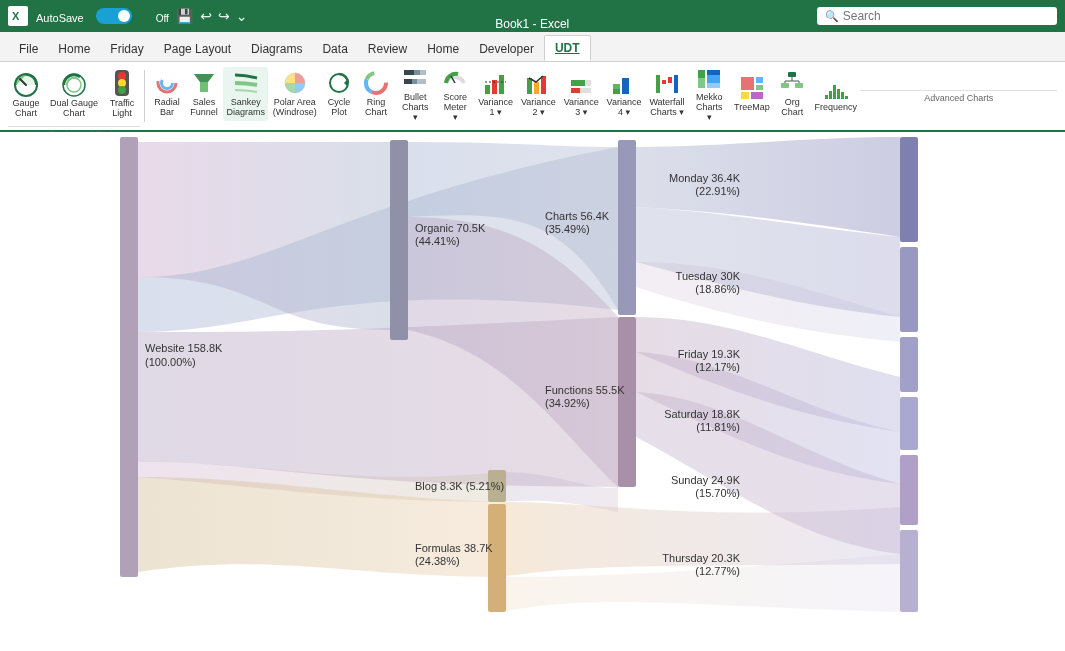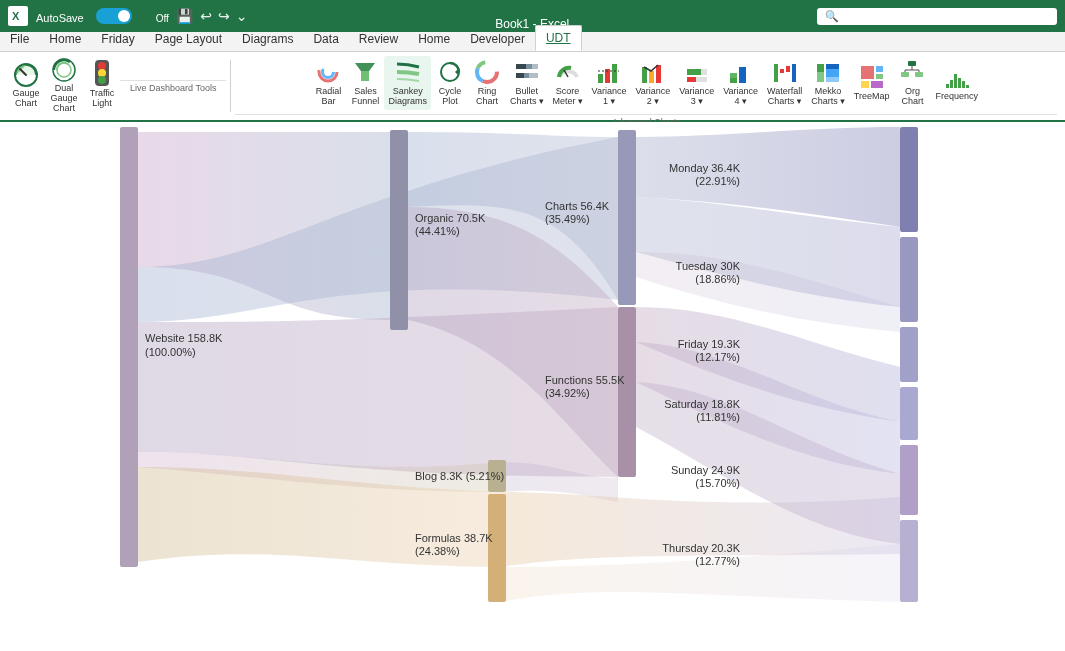--- a/index.html
+++ b/index.html
@@ -41,39 +41,39 @@
       background: white; border-radius: 3px; display: flex; align-items: center;
       padding: 2px 8px; gap: 4px; width: 240px;
     }
     .titlebar-search input {
       border: none; outline: none; font-size: 12px; width: 200px; color: #333;
     }
     .search-icon { color: #666; font-size: 11px; }
 
     
     .ribbon-tabs {
-      height: 20px;
+      height: 30px;
       background: #f3f3f3;
       border-bottom: 1px solid #d0d0d0;
       display: flex;
       align-items: flex-end;
-      padding-left: 0;
+      padding-left: 9px;
     }
     .ribbon-tab {
       padding: 5px 10px;
       font-size: 12px;
       cursor: pointer;
       color: #333;
       border-radius: 2px 2px 0 0;
     }
     .ribbon-tab.active {
       background: white;
       border: 1px solid #d0d0d0;
       border-bottom: 1px solid white;
-      font-weight: 400;
+      font-weight: 700;
     }
     .ribbon-tab.udt { color: #217346; text-decoration: underline; }
 
     
     .ribbon {
       background: white;
       border-bottom: 2px solid #217346;
       display: flex;
       align-items: stretch;
       padding: 2px 4px;
@@ -116,39 +116,40 @@
   </div>
   <div class="titlebar-icons">
     <span class="titlebar-icon">💾</span>
     <span class="titlebar-icon">↩</span>
     <span class="titlebar-icon">↪</span>
     <span class="titlebar-icon">⌄</span>
   </div>
   <div class="titlebar-title">Book1  -  Excel</div>
   <div class="titlebar-search">
     <span class="search-icon">🔍</span>
+    <input type="text" placeholder="Search" style="">
   </div>
 </div>
 
 <div class="ribbon-tabs">
   <div class="ribbon-tab">File</div>
   <div class="ribbon-tab">Home</div>
   <div class="ribbon-tab">Friday</div>
   <div class="ribbon-tab">Page Layout</div>
   <div class="ribbon-tab">Diagrams</div>
   <div class="ribbon-tab">Data</div>
   <div class="ribbon-tab">Review</div>
   <div class="ribbon-tab">Home</div>
   <div class="ribbon-tab">Developer</div>
   <div class="ribbon-tab active udt">UDT</div>
 </div>
 
 <div class="ribbon" style="height:70px; padding: 4px 8px; display:flex; align-items:stretch; border-bottom:2px solid #217346;">
 
-  <div style="display:flex; align-items:center;">
+  <div style="display:flex; flex-direction:column; align-items:center;">
     <div style="display:flex; gap:2px; flex:1; align-items:center; padding-bottom:4px;">
 
       <div class="ribbon-btn">
         <svg width="28" height="28" viewBox="0 0 28 28">
           <circle cx="14" cy="16" r="11" fill="none" stroke="#217346" stroke-width="2"></circle>
           <path d="M4 16 A10 10 0 0 1 24 16" fill="#e8f5e9" stroke="#217346" stroke-width="1.5"></path>
           <path d="M4 16 A10 10 0 0 1 14 6" fill="#81c784" stroke="none"></path>
           <line x1="14" y1="16" x2="8" y2="10" stroke="#333" stroke-width="2" stroke-linecap="round"></line>
         </svg>
         <span class="label">Gauge<br>Chart</span>
@@ -172,21 +173,21 @@
           <circle cx="11" cy="21" r="4" fill="#43a047"></circle>
         </svg>
         <span class="label">Traffic<br>Light</span>
       </div>
     </div>
     <div style="font-size:9px; color:#666; border-top:1px solid #e0e0e0; width:100%; text-align:center; padding-top:2px;">Live Dashboard Tools</div>
   </div>
 
   <div class="ribbon-divider"></div>
 
-  <div style="display:flex; flex-direction:column; align-items:center; flex:1;">
+  <div style="display:flex; flex-direction:row; align-items:center; flex:1;">
     <div style="display:flex; gap:1px; flex:1; align-items:center; padding-bottom:4px; flex-wrap:nowrap;">
 
       <div class="ribbon-btn">
         <svg width="26" height="26" viewBox="0 0 26 26">
           <circle cx="13" cy="13" r="9" fill="none" stroke="#e57373" stroke-width="3" stroke-dasharray="30 28"></circle>
           <circle cx="13" cy="13" r="5.5" fill="none" stroke="#64b5f6" stroke-width="3" stroke-dasharray="20 15"></circle>
         </svg>
         <span class="label">Radial<br>Bar</span>
       </div>
 
@@ -200,20 +201,30 @@
 
       <div class="ribbon-btn" style="background:#e9f5ef;">
         <svg width="26" height="26" viewBox="0 0 26 26">
           <path d="M2,5 Q13,5 24,8" stroke="#217346" stroke-width="3" fill="none"></path>
           <path d="M2,13 Q13,13 24,15" stroke="#81c784" stroke-width="4" fill="none"></path>
           <path d="M2,20 Q13,20 24,22" stroke="#a5d6a7" stroke-width="2" fill="none"></path>
         </svg>
         <span class="label">Sankey<br>Diagrams</span>
       </div>
 
+      <div class="ribbon-btn">
+        <svg width="26" height="26" viewBox="0 0 26 26">
+          <circle cx="13" cy="13" r="10" fill="none" stroke="#ddd" stroke-width="1"></circle>
+          <path d="M13,13 L13,3 A10,10 0 0,1 23,13 Z" fill="#e57373" opacity="0.7"></path>
+          <path d="M13,13 L23,13 A10,10 0 0,1 13,23 Z" fill="#64b5f6" opacity="0.7"></path>
+          <path d="M13,13 L13,23 A10,10 0 0,1 3,13 Z" fill="#81c784" opacity="0.7"></path>
+          <path d="M13,13 L3,13 A10,10 0 0,1 13,3 Z" fill="#ffd54f" opacity="0.7"></path>
+        </svg>
+        <span class="label">Polar Area<br>(Windrose)</span>
+      </div>
 
       <div class="ribbon-btn">
         <svg width="26" height="26" viewBox="0 0 26 26">
           <circle cx="13" cy="13" r="9" fill="none" stroke="#217346" stroke-width="2"></circle>
           <path d="M13,4 A9,9 0 0,1 22,13" stroke="#217346" stroke-width="2.5" fill="none"></path>
           <polygon points="22,9 22,17 18,13" fill="#217346"></polygon>
         </svg>
         <span class="label">Cycle<br>Plot</span>
       </div>
 

